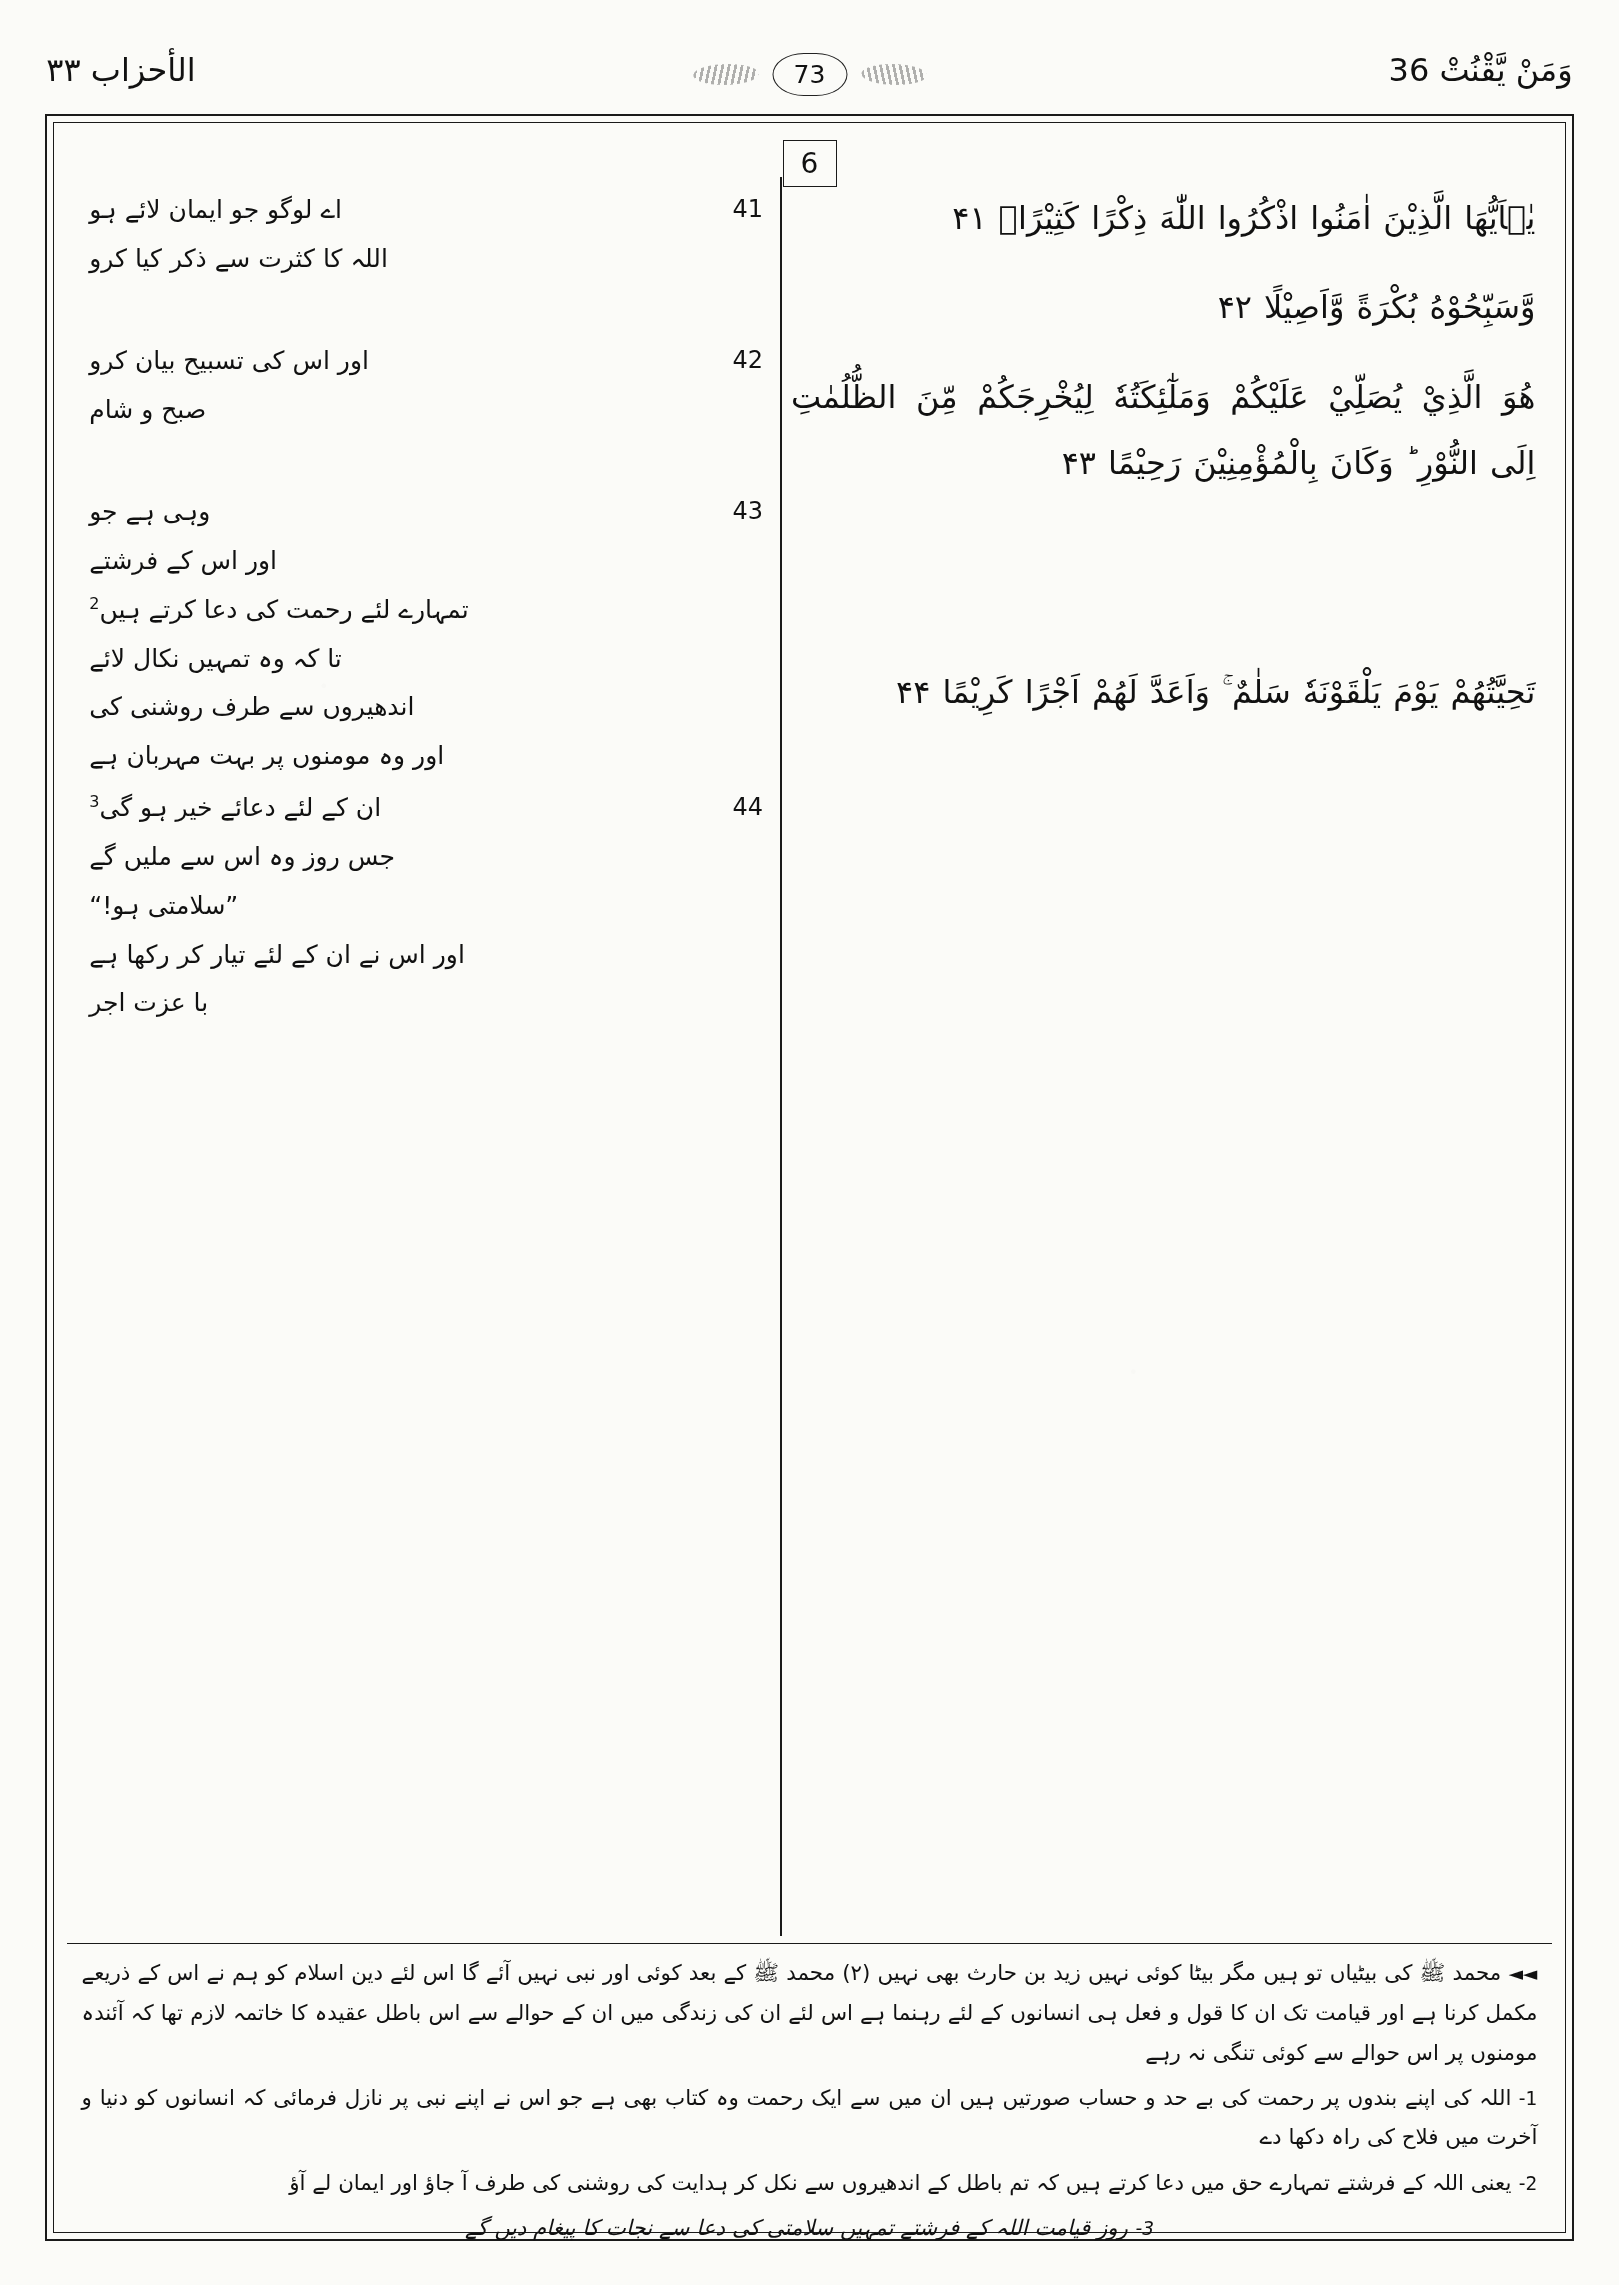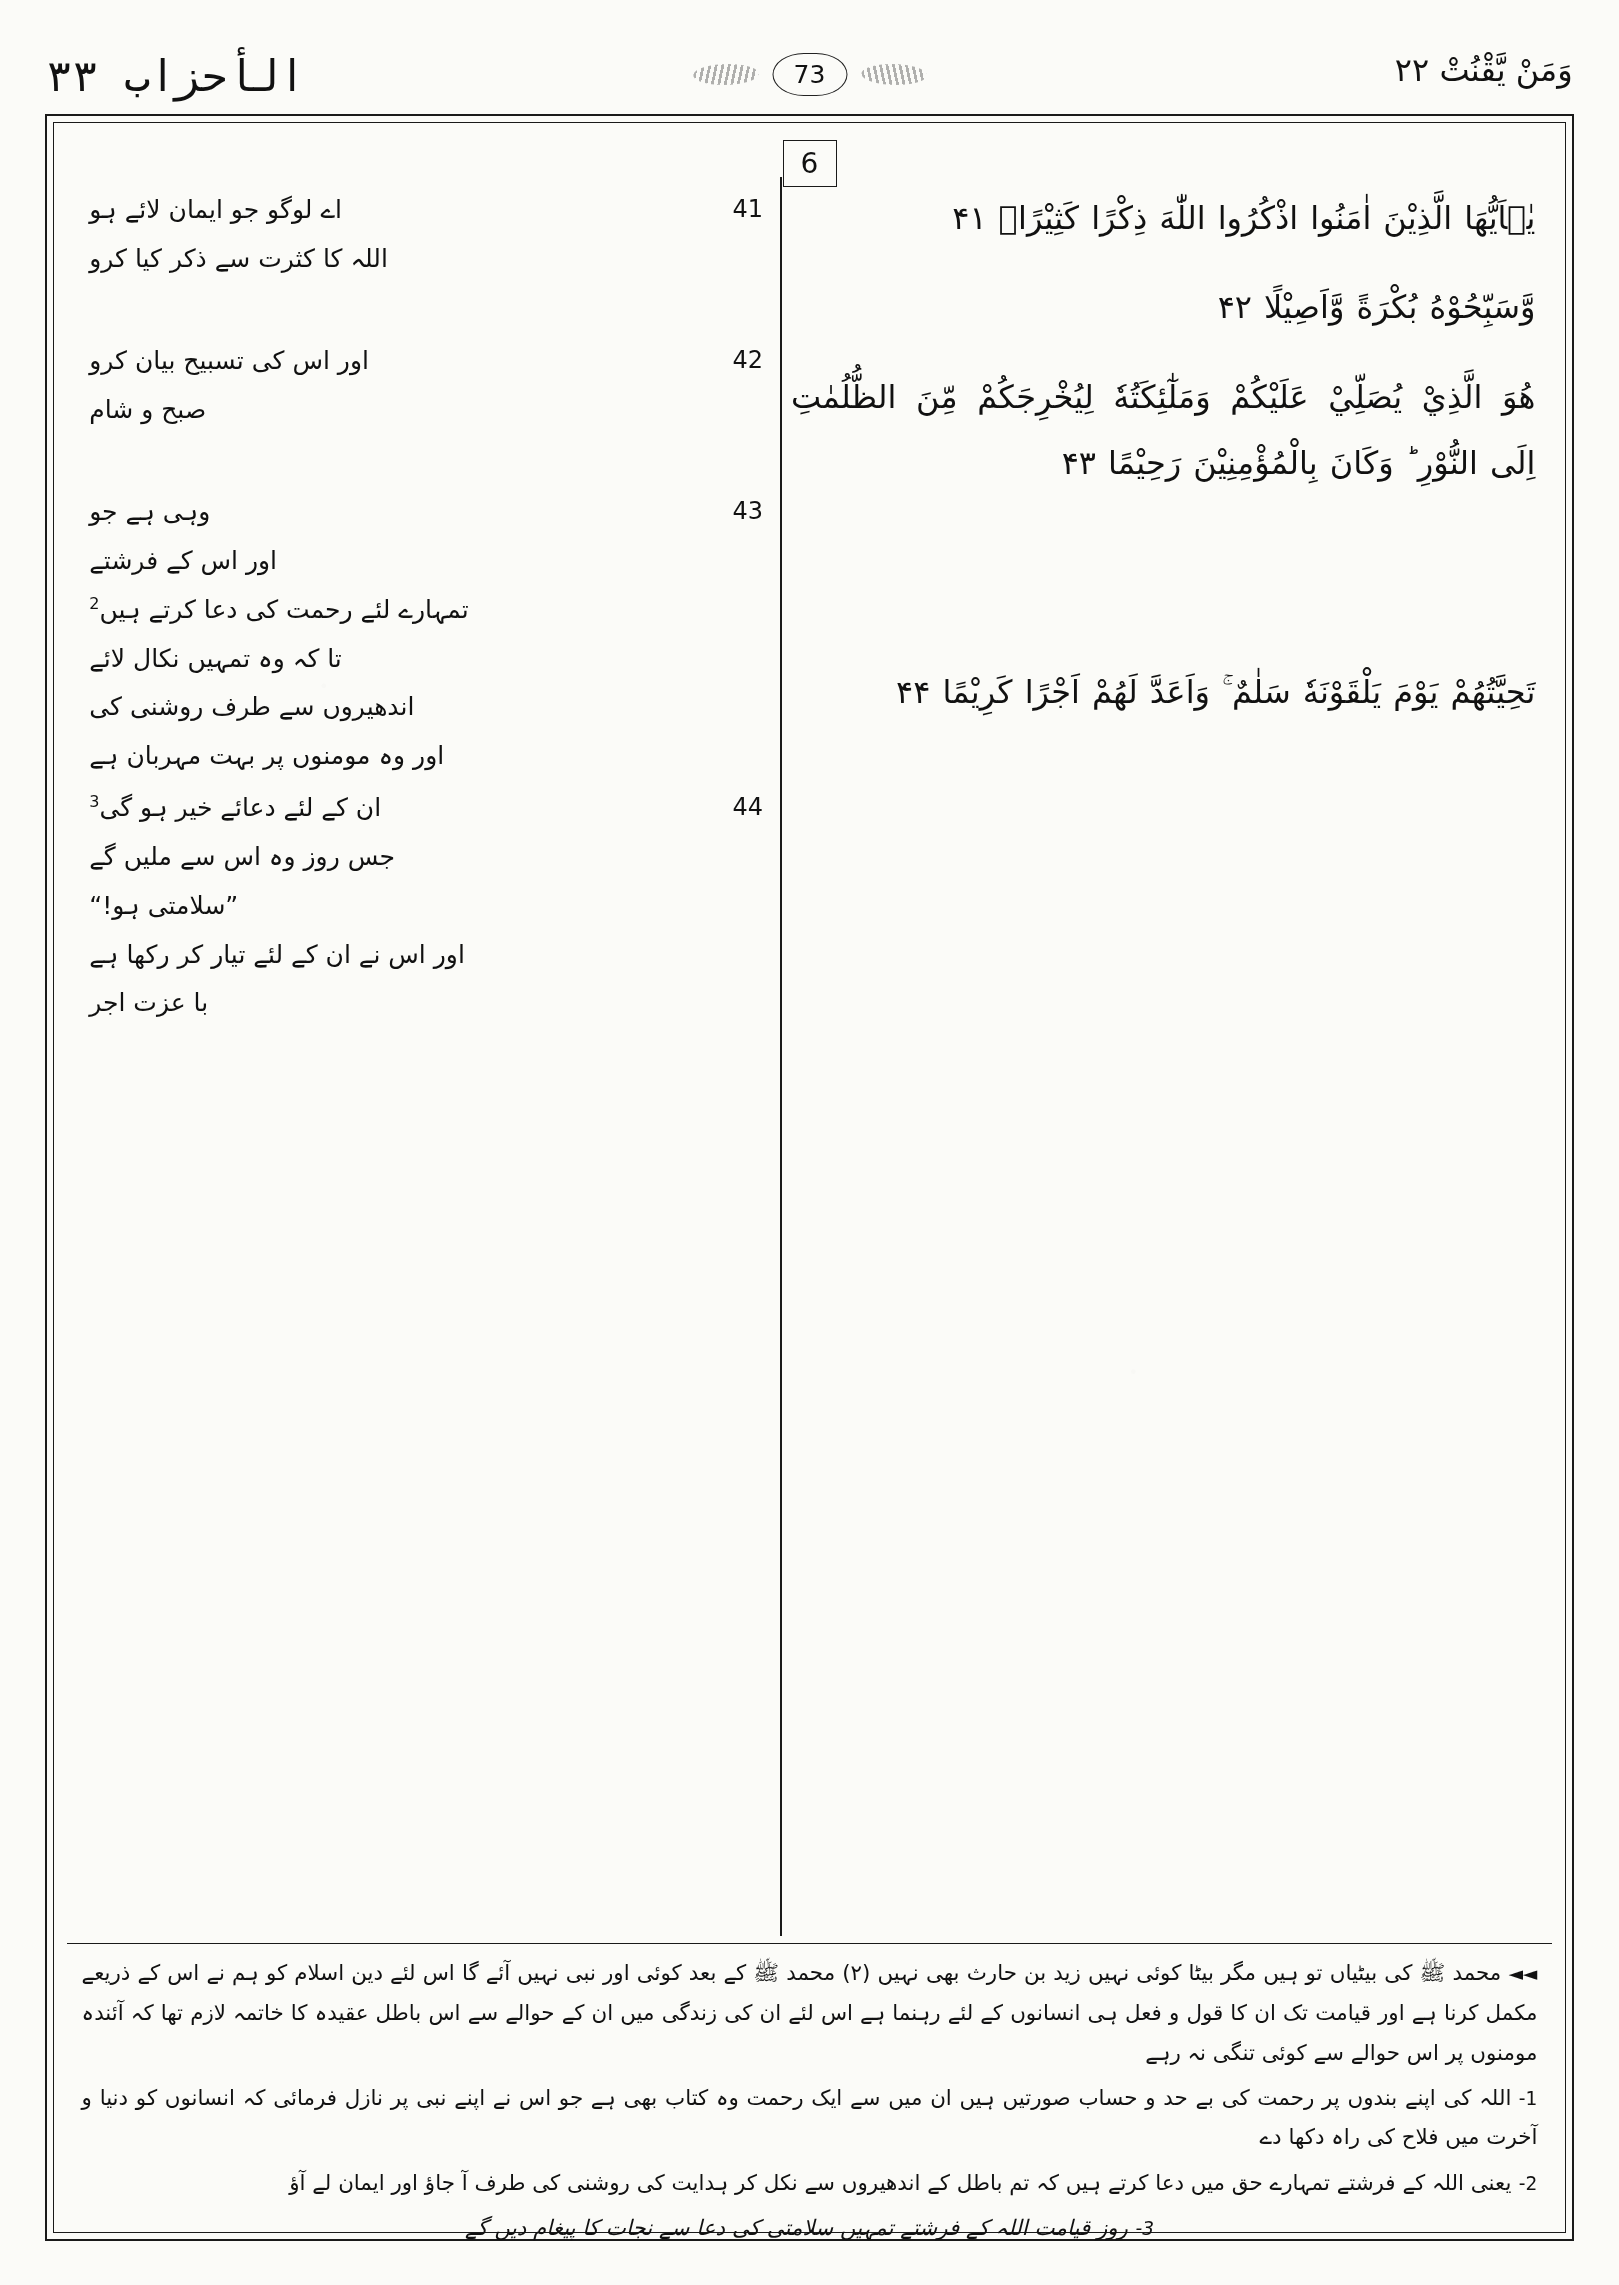--- a/index.html
+++ b/index.html
@@ -18,21 +18,21 @@
       radial-gradient(circle at 20% 30%, rgba(0,0,0,0.012) 0 1.9px, transparent 2.8px),
       radial-gradient(circle at 70% 60%, rgba(0,0,0,0.012) 0 1.9px, transparent 2.8px),
       #fbfbf8;
   }
   
   .header{
     position:absolute;top:45px;left:37px;right:37px;height:65px;
   }
   .hdr-left{
     position:absolute;left:9.3px;top:5.6px;
-    font-size:43px;direction:rtl;letter-spacing:0.9px;font-family:Liberation Mono, monospace;
+    font-size:32px;direction:rtl;letter-spacing:0.9px;
   }
   .hdr-right{
     position:absolute;right:9.3px;top:5.6px;
     font-size:32px;direction:rtl;letter-spacing:0.9px;
   }
   .hdr-center{
     position:absolute;left:50%;top:-1.9px;transform:translateX(-50%);
     width:233px;height:62px;
     display:flex;align-items:center;justify-content:center;
   }
@@ -135,21 +135,21 @@
   }
   .note-center{text-align:center;font-style:italic;}
 </style>
 </head>
 <body>
 
 <div class="page">
 
   <div class="header">
     <div class="hdr-left">الأحزاب ٣٣</div>
-    <div class="hdr-right">وَمَنْ يَّقْنُتْ ٢٢</div>
+    <div class="hdr-right">وَمَنْ يَّقْنُتْ 36</div>
     <div class="hdr-center">
       <span class="orn l"></span>
       <span class="orn r"></span>
       <span class="page-num">73</span>
     </div>
   </div>
 
   <div class="frame">
     <div class="frame-inner">
 

